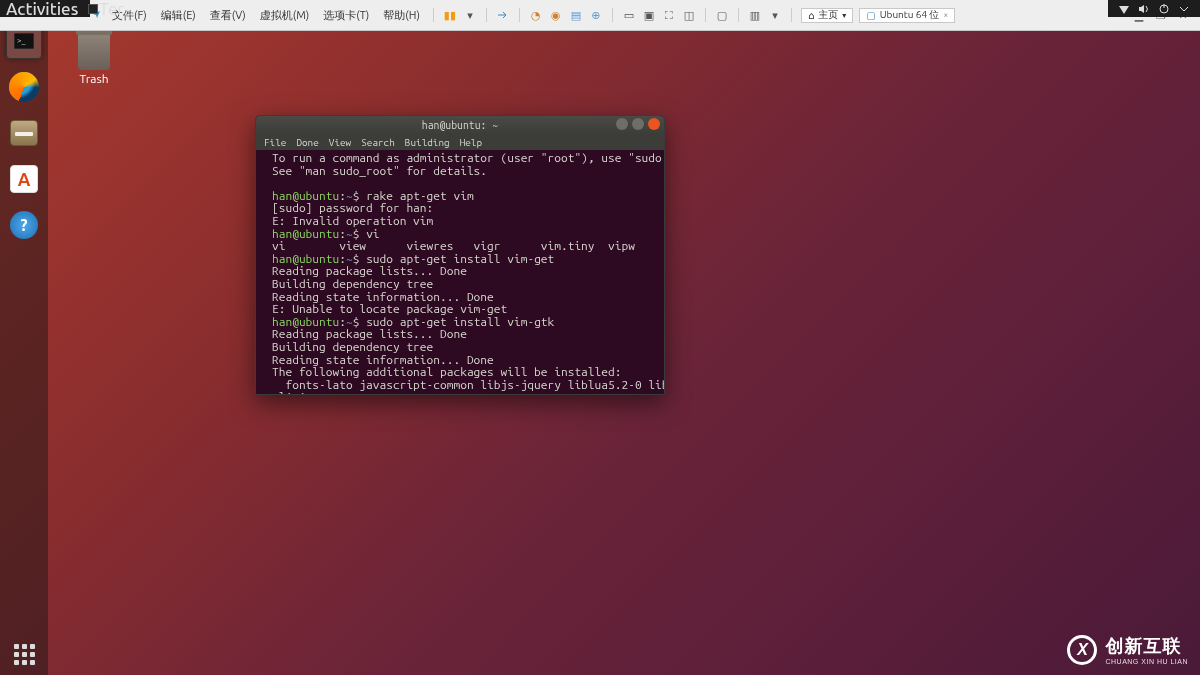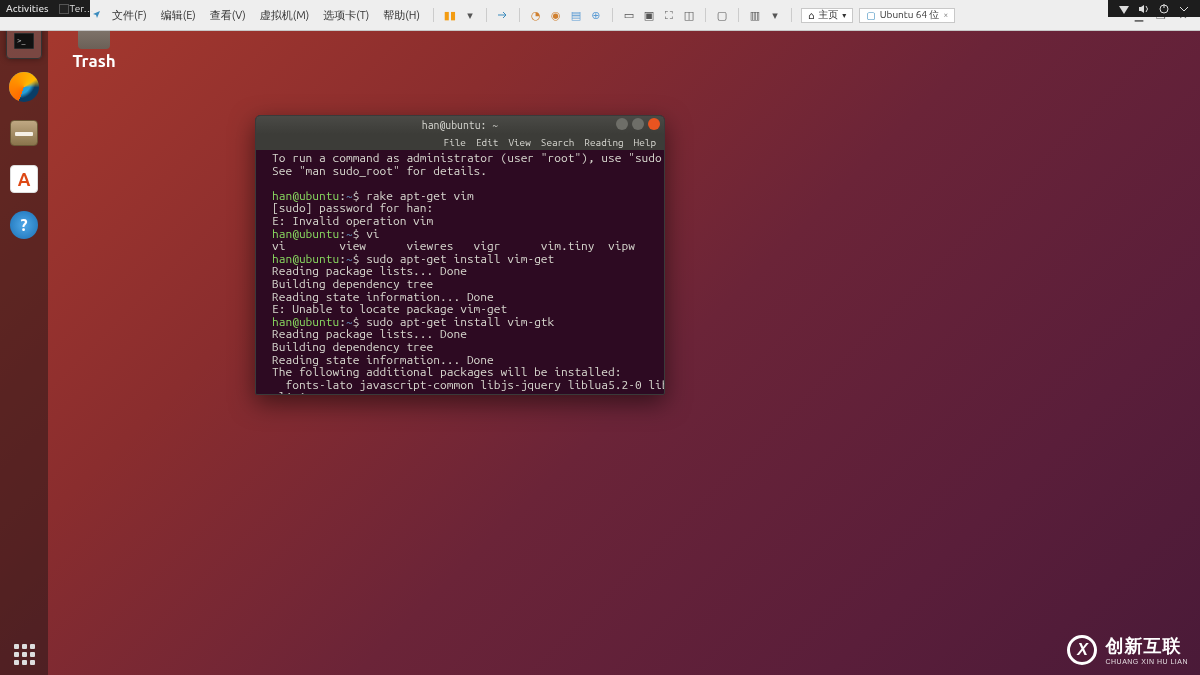--- a/index.html
+++ b/index.html
@@ -20,21 +20,21 @@
   .vm-bar .left { display:flex; align-items:center; gap:6px; padding-left:90px; }
   .vm-menu { padding:1px 4px; cursor:default; }
   .vm-ico { width:14px; height:14px; display:flex; align-items:center;justify-content:center; color:#555; font-size:11px;}
   .vm-sep { width:1px; height:14px; background:#ccc; margin:0 3px;}
   .vm-tab { background:#fff; border:1px solid #c8c8c8; padding:0 6px; height:15px; display:flex; align-items:center; gap:4px; font-size:10px;}
   .vm-right { margin-left:auto; display:flex; gap:8px; padding-right:10px;}
   .vm-right .wbtn { width:14px; height:14px; display:flex;align-items:center;justify-content:center; color:#666;}
   
   .gnome-topbar {
     position:absolute; top:0; left:0; height:17px; width:90px;
-    background:#1d1d1d; color:#ddd; font-size:10px; display:flex;align-items:center;
+    background:#1d1d1d; color:#ddd; font-size:17px; display:flex;align-items:center;
     z-index:201;
   }
   .gnome-topbar .act { padding:0 6px; font-weight:500;}
   .gnome-topbar .app { display:flex; align-items:center; gap:1px; padding:0 4px;}
   .gnome-topbar .app-ico { width:10px;height:10px;background:#222;border:1px solid #555;}
   
   .gnome-tray {
     position:absolute; top:0; right:0; height:17px;
     background:#1d1d1d; color:#ddd; display:flex; align-items:center;
     gap:8px; padding:0 10px; font-size:11px; z-index:201;
@@ -52,35 +52,35 @@
   .dock-term { background:#111; border:1px solid #333; color:#ccc; font-size:10px;}
   .dock-ff { background:radial-gradient(circle at 30% 30%, #26a0da 0 45%, #0a3d66 60%); border-radius:50%; position:relative; overflow:hidden;}
   .dock-ff::after{content:"";position:absolute;inset:-2px;border-radius:50%;background:conic-gradient(from 200deg,#ff6a00,#ffba00 60%,transparent 70%);}
   .dock-files { background:linear-gradient(#bfa883,#8a744c); border:1px solid #6b5837; border-radius:4px; position:relative;}
   .dock-files::before{content:"";position:absolute;left:4px;right:4px;top:11px;height:4px;background:#f5f0e6;border-radius:1px;}
   .dock-soft { background:#fff; border:1px solid #ddd; border-radius:4px; display:flex;align-items:center;justify-content:center; color:#dd4814;font-weight:bold;font-size:18px;}
   .dock-help { background:radial-gradient(circle,#4fa8e8,#1a6fb5); border-radius:50%; color:#fff; font-weight:bold;}
   .dock-bottom { margin-top:auto; margin-bottom:10px; color:#ddd; font-size:18px; letter-spacing:2px; display:grid; grid-template-columns:repeat(3,5px); grid-template-rows:repeat(3,5px); gap:3px;}
   .dock-bottom span{width:5px;height:5px;background:#ddd;border-radius:1px;}
   
-  .desk-icon { position:absolute; top:13px; left:72px; width:44px; text-align:center; color:#fff; font-size:17px; z-index:10;font-weight:bold;}
+  .desk-icon { position:absolute; top:34px; left:72px; width:44px; text-align:center; color:#fff; font-size:12px; z-index:10;}
   .trash-ico { width:32px; height:36px; margin:0 auto 2px; background:linear-gradient(#8f847a,#6b6057); border-radius:2px 2px 4px 4px; position:relative;}
   .trash-ico::before{content:"";position:absolute;top:-4px;left:-2px;right:-2px;height:5px;background:#7a6f64;border-radius:2px;}
   
   .term-win {
     position:absolute; top:115px; left:255px; width:410px; height:280px;
     background:#2d0a22; border:1px solid #3a3a3a; box-shadow:0 8px 24px rgba(0,0,0,0.5);
     border-radius:5px 5px 2px 2px; overflow:hidden; z-index:100;
     font-family:"Ubuntu Mono","DejaVu Sans Mono",monospace;
   }
   .term-title { height:18px; background:linear-gradient(#4a4a46,#3c3c38); display:flex; align-items:center; justify-content:center; position:relative; color:#d6d6d0; font-size:10.5px;}
   .term-ctrl { position:absolute; right:4px; top:2px; display:flex; gap:4px;}
   .term-btn { width:12px;height:12px;border-radius:50%;}
   .tb-min{background:#6e6e68;} .tb-max{background:#6e6e68;} .tb-close{background:#e95420;}
-  .term-menu { height:16px; background:#3c3c38; display:flex; gap:10px; padding:0 8px; align-items:center; color:#d6d6d0; font-size:10px;justify-content:flex-end;}
+  .term-menu { height:16px; background:#3c3c38; display:flex; gap:10px; padding:0 8px; align-items:center; color:#d6d6d0; font-size:10px;}
   .term-menu span{cursor:default;}
   .term-body { padding:2px 4px 4px 16px; font-size:12px; line-height:1.05; color:#d7d7ce; height:calc(100% - 34px); overflow:hidden; white-space:pre; }
   .pr-user{color:#87d75f;} .pr-path{color:#6aa8d8;}
   .term-body .cmd{color:#d7d7ce;}
   
   .wmark { position:absolute; right:12px; bottom:10px; display:flex; align-items:center; gap:8px; color:#fff; z-index:300; font-family:sans-serif;}
   .wmark .logo { width:30px;height:30px;border:3px solid #fff;border-radius:50%; display:flex;align-items:center;justify-content:center; color:#fff; font-weight:bold; font-style:italic;}
   .wmark .txt .t1{font-size:18px;font-weight:bold;letter-spacing:1px;}
   .wmark .txt .t2{font-size:7px;letter-spacing:0.5px;opacity:0.85;}
 </style>
@@ -215,24 +215,24 @@
   <div class="term-title">
     <span>han@ubuntu: ~</span>
     <div class="term-ctrl">
       <div class="term-btn tb-min"></div>
       <div class="term-btn tb-max"></div>
       <div class="term-btn tb-close"></div>
     </div>
   </div>
   <div class="term-menu">
     <span>File</span>
-    <span>Edit</span>
+    <span>Done</span>
     <span>View</span>
     <span>Search</span>
-    <span>Reading</span>
+    <span>Building</span>
     <span>Help</span>
   </div>
   <div class="term-body" id="term-body">To run a command as administrator (user "root"), use "sudo <command></command>".
 See "man sudo_root" for details.
 
 <span class="pr-user">han@ubuntu</span>:<span class="pr-path">~</span>$ <span class="cmd">rake apt-get vim</span>
 [sudo] password for han:
 E: Invalid operation vim
 <span class="pr-user">han@ubuntu</span>:<span class="pr-path">~</span>$ <span class="cmd">vi</span>
 vi        view      viewres   vigr      vim.tiny  vipw      visudo

